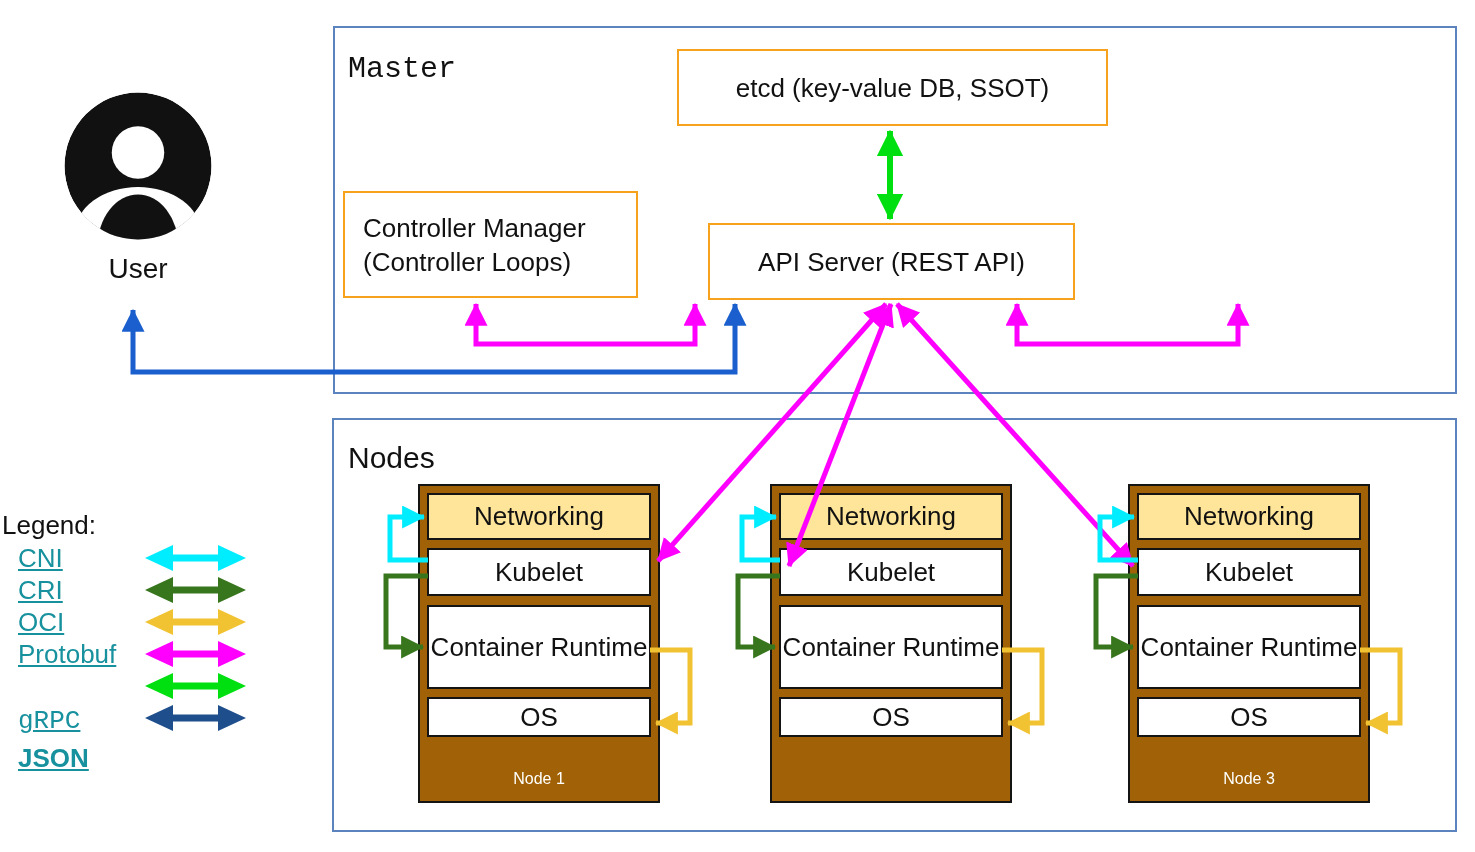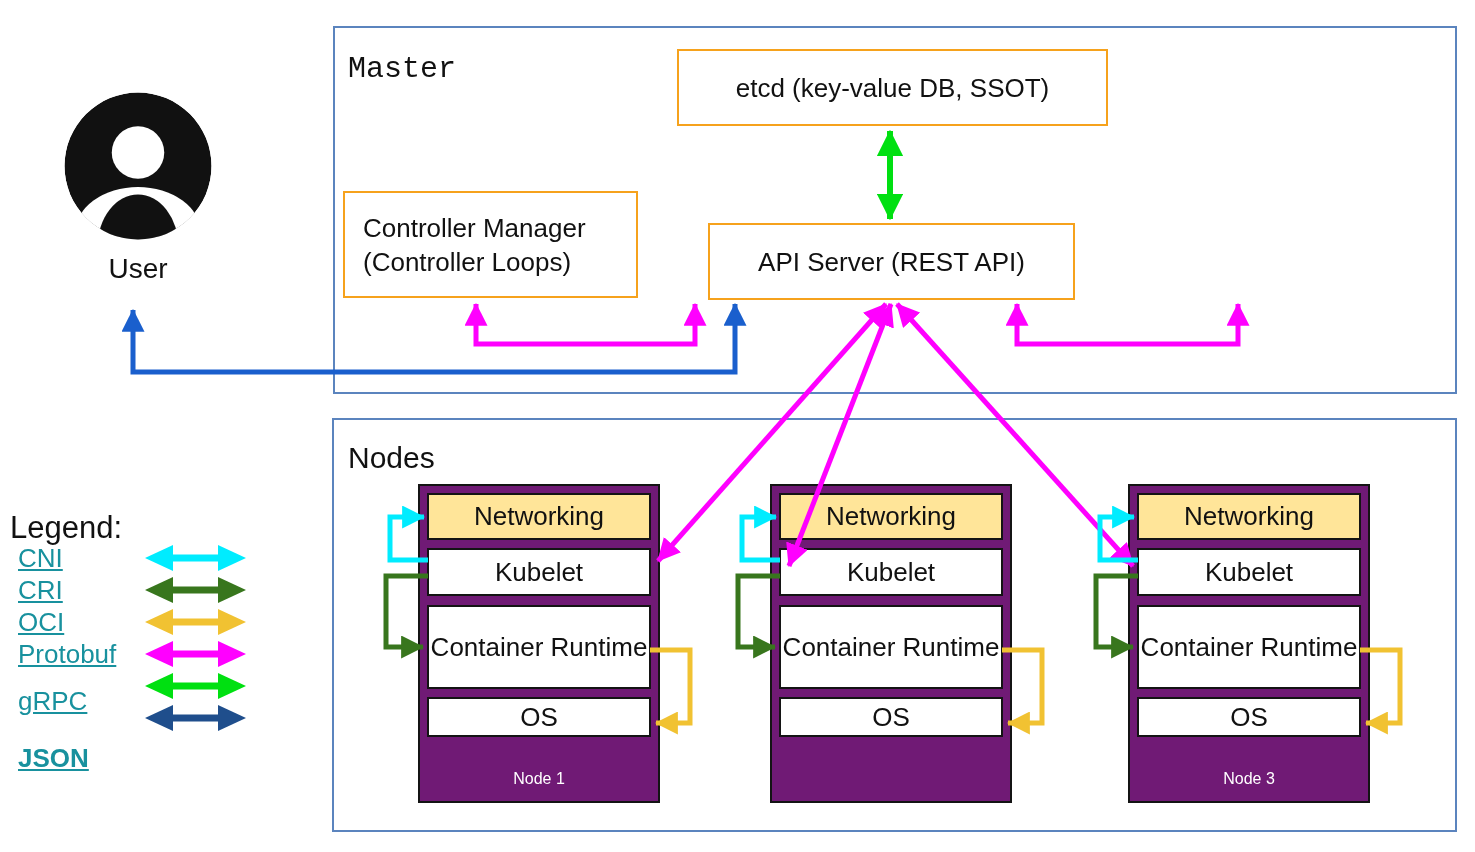--- a/index.html
+++ b/index.html
@@ -5,33 +5,33 @@
   html,body{margin:0;padding:0;background:#fff;}
   #canvas{position:relative;width:1475px;height:852px;background:#fff;overflow:hidden;
           font-family:"Liberation Sans","DejaVu Sans",sans-serif;color:#111;}
   .abs{position:absolute;}
   .section{position:absolute;border:2px solid #5b84be;background:transparent;}
   .section-title{position:absolute;font-size:30px;color:#111;}
   .box-orange{position:absolute;background:#fff;border:2px solid #f6a21c;display:flex;
               align-items:center;font-size:26px;line-height:34px;box-sizing:border-box;}
   .box-orange.centered{justify-content:center;text-align:right;}
   .box-orange.leftpad{padding-left:18px;white-space:pre-line;text-align:left;}
-  .node{position:absolute;top:484px;width:242px;height:319px;background:#701a75;
+  .node{position:absolute;top:484px;width:242px;height:319px;background:#a16207;
         border:2px solid #141414;box-sizing:border-box;}
   .layer{position:absolute;left:7px;width:224px;background:#fff;border:2px solid #141414;
          box-sizing:border-box;display:flex;align-items:center;justify-content:center;
          font-size:26px;line-height:31px;text-align:center;}
   .layer.networking{top:7px;height:47px;background:#ffe599;}
   .layer.kubelet{top:62px;height:48px;}
   .layer.cr{top:119px;height:84px;}
   .layer.os{top:211px;height:40px;}
   .node-label{position:absolute;left:0;right:0;top:258px;height:69px;display:flex;
               align-items:center;justify-content:center;color:#fff;font-size:16px;}
   .user-label{position:absolute;left:63px;top:253px;width:150px;text-align:center;font-size:28px;}
-  .legend-title{position:absolute;left:10px;top:510px;font-size:31px;color:#111;}
+  .legend-title{position:absolute;left:2px;top:510px;font-size:26px;color:#111;}
   .legend-link{position:absolute;left:18px;height:30px;line-height:30px;font-size:26px;
                color:#18919e;text-decoration:underline;cursor:pointer;}
   svg.overlay{position:absolute;left:0;top:0;pointer-events:none;}
 </style>
 </head>
 <body>
 
 <div id="canvas">
 
   <div class="section" style="left:333px;top:26px;width:1120px;height:364px;"></div>
@@ -114,21 +114,21 @@
       <span>OS</span>
       </div>
     <div class="node-label">Node 3</div>
   </div>
 
   <div class="legend-title">Legend:</div>
   <div class="legend-link" style="top:543px;">CNI</div>
   <div class="legend-link" style="top:575px;">CRI</div>
   <div class="legend-link" style="top:607px;">OCI</div>
   <div class="legend-link" style="top:639px;">Protobuf</div>
-  <div class="legend-link" style="top:686px;">gRPC</div>
+  <div class="legend-link" style="top:706px;font-family:Liberation Mono, monospace;">gRPC</div>
   <div class="legend-link" style="top:743px;font-weight:bold;">JSON</div>
 
   <svg class="overlay" width="1475" height="852" viewBox="0 0 1475 852">
     <defs>
       <marker id="m-magenta" viewBox="0 0 10 10" refX="9.5" refY="5" markerWidth="4.6" markerHeight="4.6" orient="auto-start-reverse">
           <path d="M0 0 L10 5 L0 10 Z" fill="#ff00ff"></path>
         </marker>
       <marker id="m-blue" viewBox="0 0 10 10" refX="9.5" refY="5" markerWidth="4.6" markerHeight="4.6" orient="auto-start-reverse">
           <path d="M0 0 L10 5 L0 10 Z" fill="#1a5fcd"></path>
         </marker>

